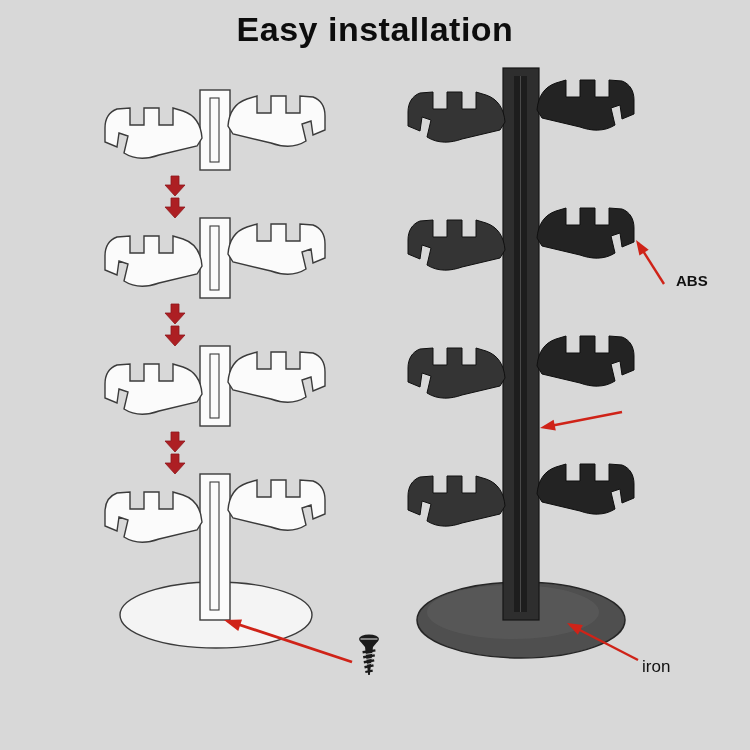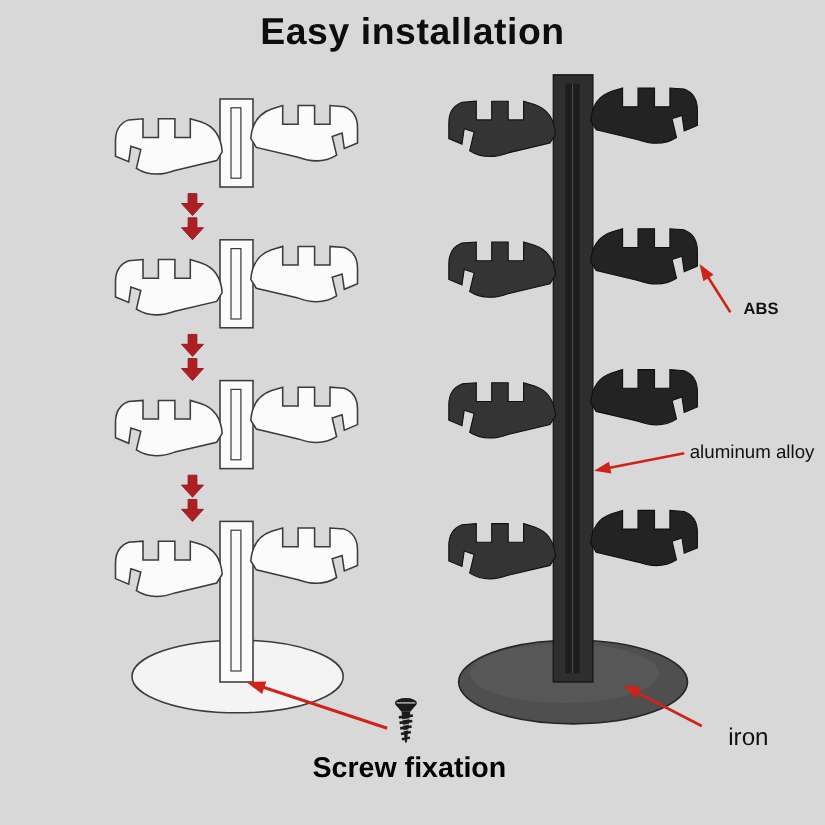--- a/index.html
+++ b/index.html
@@ -7,21 +7,21 @@
     position:relative;width:750px;height:750px;background:#d8d8d8;
     overflow:hidden;font-family:"Liberation Sans",sans-serif;color:#111;
   }
   .page-title{
     position:absolute;top:10px;left:0;right:0;margin:0;text-align:center;
     font-size:34px;font-weight:700;color:#0d0d0d;letter-spacing:.5px;
   }
   .label{position:absolute;white-space:nowrap;color:#111;}
   .label-abs{left:676px;top:272px;font-size:15px;font-weight:700;}
   .label-alu{left:627px;top:401px;font-size:17px;}
-  .label-iron{left:662px;top:657px;font-size:22px;}
+  .label-iron{left:642px;top:657px;font-size:17px;}
   .label-screw{left:284px;top:682px;font-size:26px;font-weight:700;color:#000;}
   svg{position:absolute;}
   .stand-left{left:70px;top:80px;}
   .stand-right{left:375px;top:60px;}
   .screw-svg{left:354px;top:632px;}
   .overlay{left:0;top:0;pointer-events:none;}
 </style>
 </head>
 <body>
 
@@ -137,17 +137,15 @@
       <line x1="622" y1="412" x2="545" y2="427" stroke="#cf2318" stroke-width="2.4"></line>
       <polygon points="0,0 -15,5.5 -15,-5.5" transform="translate(540,428) rotate(168.7)" fill="#cf2318"></polygon>
     </g>
     <g>
       <line x1="638" y1="660" x2="570" y2="625" stroke="#cf2318" stroke-width="2.4"></line>
       <polygon points="0,0 -15,5.5 -15,-5.5" transform="translate(567,623) rotate(-153.1)" fill="#cf2318"></polygon>
     </g>
   </svg>
 
   <div class="label label-abs">ABS</div>
-  <div class="label label-alu">aluminum alloy</div>
   <div class="label label-iron">iron</div>
-  <div class="label label-screw">Screw fixation</div>
 
 </div>
 
 </body></html>

